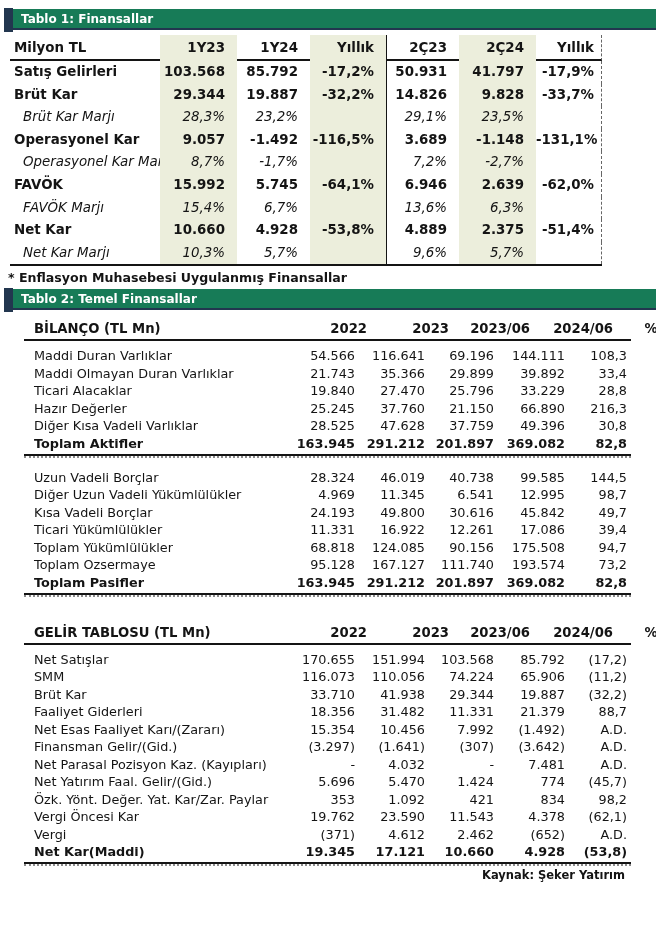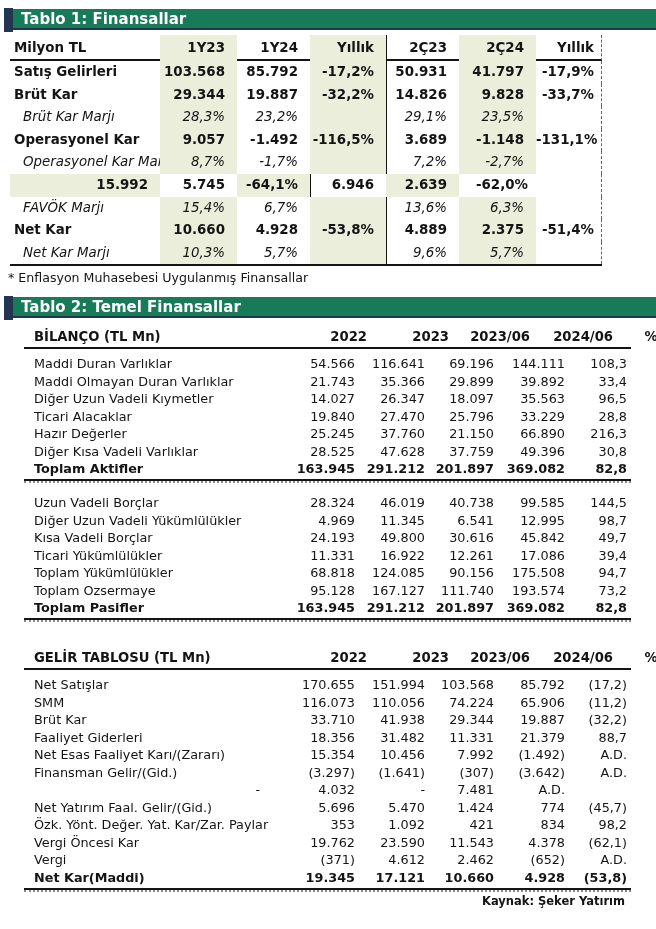--- a/index.html
+++ b/index.html
@@ -8,36 +8,36 @@
   *{box-sizing:border-box;margin:0;padding:0;}
   html,body{width:656px;background:#fff;}
   body{
     height:929px;overflow:hidden;position:relative;
     font-family:"DejaVu Sans","Liberation Sans",sans-serif;
     color:var(--ink);
   }
   
   .bar{position:relative;height:21px;background:var(--accent);border-bottom:2px solid var(--navy);margin-left:4px;}
   .bar-edge{position:absolute;left:0;top:-1px;width:9px;height:24px;background:var(--navy);}
-  .bar-title{display:block;margin-left:17px;color:#fff;font-weight:bold;font-size:15px;line-height:21px;white-space:nowrap;}
+  .bar-title{display:block;margin-left:17px;color:#fff;font-weight:bold;font-size:12px;line-height:21px;white-space:nowrap;}
   #bar1{margin-top:9px;}
   #bar2{margin-top:0;}
   
   #table1{margin:5px 0 0 10px;width:592px;border-bottom:2px solid var(--ink);}
   .t1-row{display:grid;grid-template-columns:150px 77px 73px 76px 73px 77px 66px;height:22.6px;line-height:22.6px;font-size:13.4px;border-right:1px dashed #666;}
   .t1-row.t1-header{height:26px;line-height:26px;font-weight:bold;border-bottom:2px solid var(--ink);}
   .c{text-align:right;padding-right:12px;white-space:nowrap;overflow:visible;}
   .c.last{padding-right:8px;}
   .c.label{text-align:left;padding-left:4px;padding-right:0;}
   .c.shade{background:var(--shade);}
   .c.vline{border-left:1px solid var(--ink);}
   .t1-row.bold{font-weight:bold;}
   .t1-row.italic{font-style:italic;font-weight:normal;}
   .t1-row.italic .label{padding-left:13px;}
-  .footnote{margin:4px 0 12px 8px;font-size:12.6px;}
+  .footnote{margin:4px 0 4px 8px;font-size:12.6px;font-weight:bold;}
   
   #table2{margin:9px 0 0 24px;width:607px;}
   .t2-row{display:grid;grid-template-columns:240px 95px 70px 69px 71px 62px;height:17.5px;line-height:17.5px;font-size:12.8px;}
   .t2-row .c{padding-right:4px;}
   .t2-row .c.label{padding-left:10px;}
   .t2-row.t2-header{height:22px;line-height:20px;font-weight:bold;font-size:13.2px;border-bottom:2px solid var(--ink);gap:12px;}
   .t2-body{margin-top:6px;}
   .t2-group + .t2-group{margin-top:11px;}
   .t2-section + .t2-section{margin-top:26px;}
   .t2-row.t2-total{font-weight:bold;height:18px;line-height:18px;}
@@ -101,20 +101,21 @@
     <div class="t1-row italic">
       <div class="c label">Operasyonel Kar Marjı</div>
       <div class="c shade">8,7%</div>
       <div class="c">-1,7%</div>
       <div class="c shade"></div>
       <div class="c vline">7,2%</div>
       <div class="c shade">-2,7%</div>
       <div class="c last"></div>
     </div>
     <div class="t1-row bold">
+      <div class="c label">FAVÖK</div>
       <div class="c shade">15.992</div>
       <div class="c">5.745</div>
       <div class="c shade">-64,1%</div>
       <div class="c vline">6.946</div>
       <div class="c shade">2.639</div>
       <div class="c last">-62,0%</div>
     </div>
     <div class="t1-row italic">
       <div class="c label">FAVÖK Marjı</div>
       <div class="c shade">15,4%</div>
@@ -173,28 +174,20 @@
           </div>
           <div class="t2-row">
             <div class="c label">Maddi Olmayan Duran Varlıklar</div>
             <div class="c">21.743</div>
             <div class="c">35.366</div>
             <div class="c">29.899</div>
             <div class="c">39.892</div>
             <div class="c">33,4</div>
           </div>
           <div class="t2-row">
-            <div class="c label">Diğer Uzun Vadeli Kıymetler</div>
-            <div class="c">14.027</div>
-            <div class="c">26.347</div>
-            <div class="c">18.097</div>
-            <div class="c">35.563</div>
-            <div class="c">96,5</div>
-          </div>
-          <div class="t2-row">
             <div class="c label">Ticari Alacaklar</div>
             <div class="c">19.840</div>
             <div class="c">27.470</div>
             <div class="c">25.796</div>
             <div class="c">33.229</div>
             <div class="c">28,8</div>
           </div>
           <div class="t2-row">
             <div class="c label">Hazır Değerler</div>
             <div class="c">25.245</div>
@@ -335,20 +328,21 @@
           </div>
           <div class="t2-row">
             <div class="c label">Finansman Gelir/(Gid.)</div>
             <div class="c">(3.297)</div>
             <div class="c">(1.641)</div>
             <div class="c">(307)</div>
             <div class="c">(3.642)</div>
             <div class="c">A.D.</div>
           </div>
           <div class="t2-row">
+            <div class="c label">Net Parasal Pozisyon Kaz. (Kayıpları)</div>
             <div class="c">-</div>
             <div class="c">4.032</div>
             <div class="c">-</div>
             <div class="c">7.481</div>
             <div class="c">A.D.</div>
           </div>
           <div class="t2-row">
             <div class="c label">Net Yatırım Faal. Gelir/(Gid.)</div>
             <div class="c">5.696</div>
             <div class="c">5.470</div>

